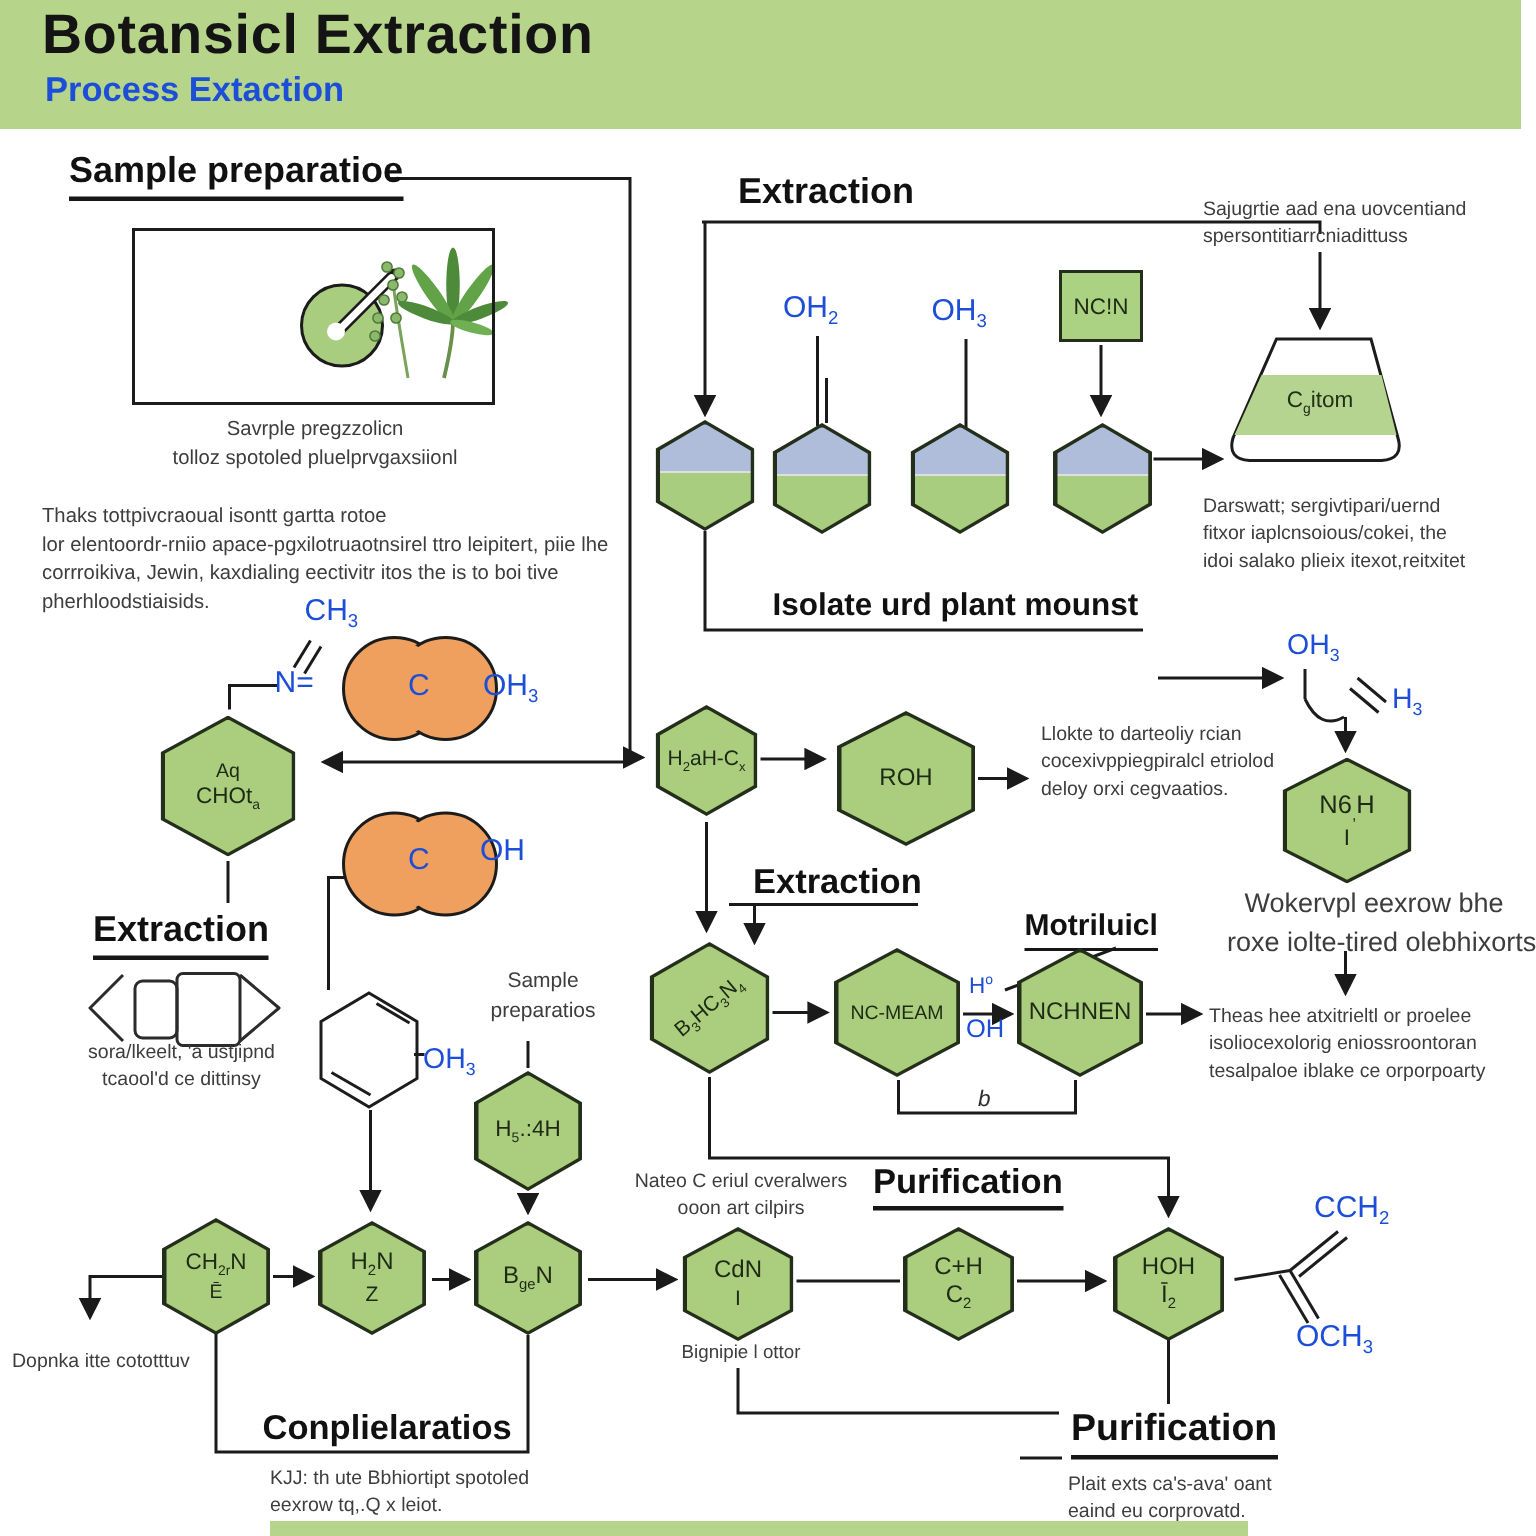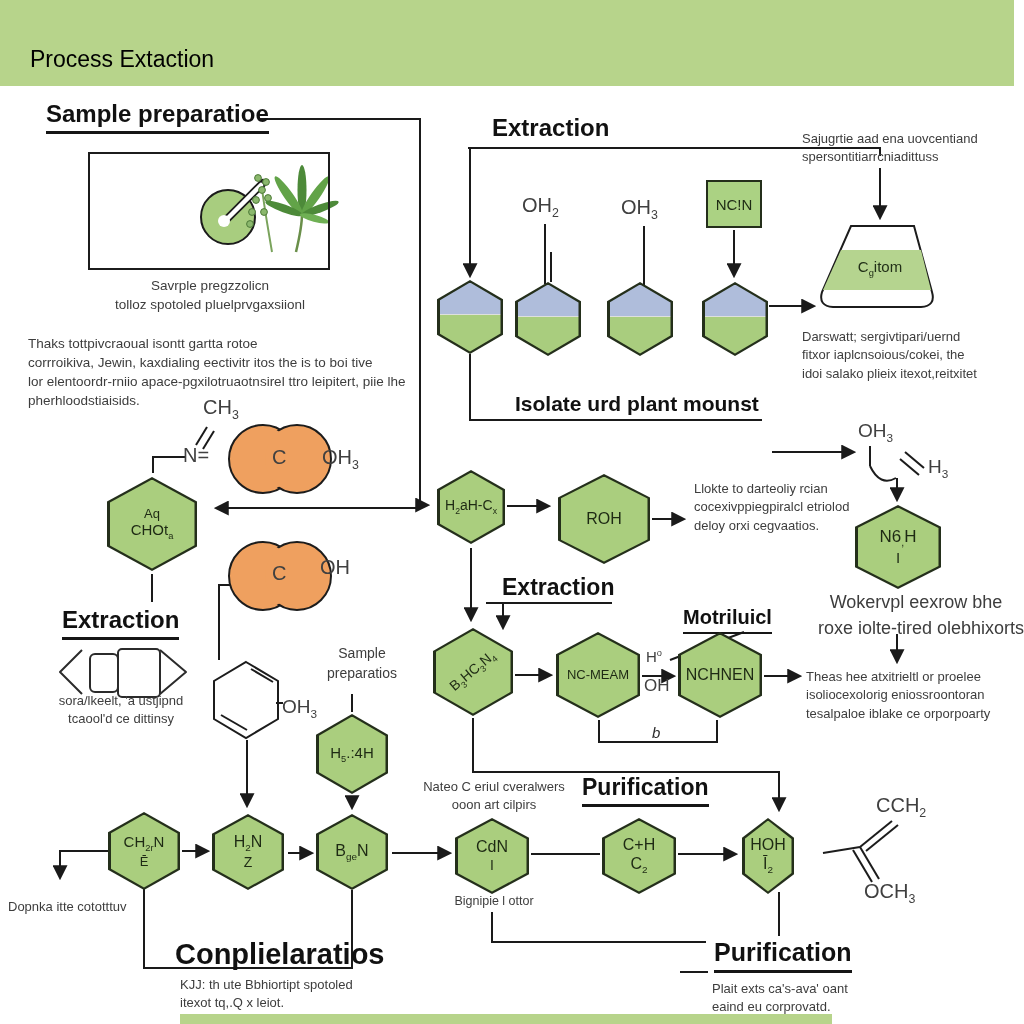--- a/index.html
+++ b/index.html
@@ -3,21 +3,21 @@
 <meta charset="utf-8">
 <style>
   *{box-sizing:border-box;margin:0;padding:0}
   html,body{width:1024px;height:1024px}
   body{position:relative;background:#ffffff;font-family:"Liberation Sans",sans-serif;overflow:hidden}
   .abs{position:absolute}
   .hd{position:absolute;font-weight:700;color:#111;white-space:nowrap}
   .u{border-bottom:3px solid #161616;padding-bottom:3px}
   .note{position:absolute;font-size:13px;color:#3d3d3d;line-height:1.42;white-space:nowrap}
   .c{text-align:center}
-  .chem{position:absolute;font-size:20px;color:#404040;white-space:nowrap}
+  .chem{position:absolute;font-size:20px;color:#1d4ed8;white-space:nowrap}
   sub{font-size:.62em}
   sup{font-size:.62em}
   .hex{position:absolute}
   .ho,.hi{position:absolute;clip-path:polygon(50% 0,100% 26%,100% 74%,50% 100%,0 74%,0 26%)}
   .ho{inset:0;background:#242f1b}
   .hi{inset:2.5px;background:#aace7e}
   .hi.bi{background:linear-gradient(180deg,#afbddb 0 45%,rgba(255,255,255,.85) 45% 46.5%,#a9cd7e 46.5% 100%)}
   .ht{position:absolute;inset:0;display:flex;flex-direction:column;align-items:center;justify-content:center;text-align:center;font-size:15px;color:#1e2a14;line-height:1.18;z-index:2}
   .sq{position:absolute;background:#abd283;border:2px solid #242f1b;display:flex;align-items:center;justify-content:center;font-size:15px;color:#1e2a14}
   .header{position:absolute;left:0;top:0;width:1014px;height:86px;background:#b7d48b}
@@ -143,33 +143,34 @@
   <g stroke="#1c1c1c" stroke-width="2" fill="none">
     <path d="M823,853 L860,847"></path>
     <path d="M860,847 L892,821"></path>
     <path d="M866,851 L898,825"></path>
     <path d="M860,847 L879,879"></path>
     <path d="M853,850 L872,882"></path>
   </g>
 </svg>
 
 <div class="header">
-  <div class="abs" style="left:30px;top:46px;font-size:23px;font-weight:400;color:#000000">Process Extaction</div>
+  <div class="abs" style="left:28px;top:2px;font-size:37px;font-weight:800;color:#141414;letter-spacing:.5px">Botansicl Extraction</div>
+  <div class="abs" style="left:30px;top:46px;font-size:23px;font-weight:700;color:#1d4ed8">Process Extaction</div>
 </div>
 
 <div class="hd u" style="left:46px;top:100px;font-size:24px">Sample preparatioe</div>
 <div class="box" style="left:88px;top:152px;width:242px;height:118px"></div>
 <div class="note c" style="left:95px;top:276px;width:230px;font-size:13.5px">
   <div>Savrple pregzzolicn</div>
   <div>tolloz spotoled pluelprvgaxsiionl</div>
 </div>
 <div class="note" style="left:28px;top:334px;font-size:13.5px">
   <div>Thaks tottpivcraoual isontt gartta rotoe</div>
+  <div>lor elentoordr-rniio apace-pgxilotruaotnsirel ttro leipitert, piie lhe</div>
   <div>corrroikiva, Jewin, kaxdialing eectivitr itos the is to boi tive</div>
-  <div>lor elentoordr-rniio apace-pgxilotruaotnsirel ttro leipitert, piie lhe</div>
   <div>pherhloodstiaisids.</div>
 </div>
 
 <div class="hd" style="left:492px;top:114px;font-size:24px">Extraction</div>
 <div class="chem" style="left:522px;top:194px"><span>OH</span><sub>2</sub></div>
 <div class="chem" style="left:621px;top:196px"><span>OH</span><sub>3</sub></div>
 <div class="sq" style="left:706px;top:180px;width:56px;height:48px">
     <span>NC!N</span>
   </div>
 
@@ -349,38 +350,38 @@
   </div>
 </div>
 <div class="hex" style="left:602px;top:818px;width:74px;height:76px">
   <div class="ho"></div>
     <div class="hi"></div>
   <div class="ht" style="font-size:16px">
     <div>C+H</div>
     <div><span>C</span><sub>2</sub></div>
   </div>
 </div>
-<div class="hex" style="left:742px;top:818px;width:52px;height:76px">
+<div class="hex" style="left:742px;top:818px;width:74px;height:76px">
   <div class="ho"></div>
     <div class="hi"></div>
   <div class="ht" style="font-size:16px">
     <div>HOH</div>
     <div><span>Ī</span><sub>2</sub></div>
   </div>
 </div>
 
 <div class="note" style="left:8px;top:898px">Dopnka itte cototttuv</div>
 <div class="note c" style="left:446px;top:893px;width:96px;font-size:12.5px">Bignipie l ottor</div>
 <div class="chem" style="left:876px;top:794px"><span>CCH</span><sub>2</sub></div>
 <div class="chem" style="left:864px;top:880px"><span>OCH</span><sub>3</sub></div>
 
-<div class="hd" style="left:175px;top:938px;font-size:29px">Conplielaratios</div>
+<div class="hd" style="left:175px;top:938px;font-size:23px">Conplielaratios</div>
 <div class="note" style="left:180px;top:976px">
   <div>KJJ: th ute Bbhiortipt spotoled</div>
-  <div>itexot tq,.Q x leiot.</div>
+  <div>eexrow tq,.Q x leiot.</div>
 </div>
 <div class="hd u" style="left:714px;top:938px;font-size:25px">Purification</div>
 <div class="note" style="left:712px;top:980px">
   <div>Plait exts ca's-ava' oant</div>
   <div>eaind eu corprovatd.</div>
 </div>
 
 <div class="footerbar"></div>
 
 </body></html>

